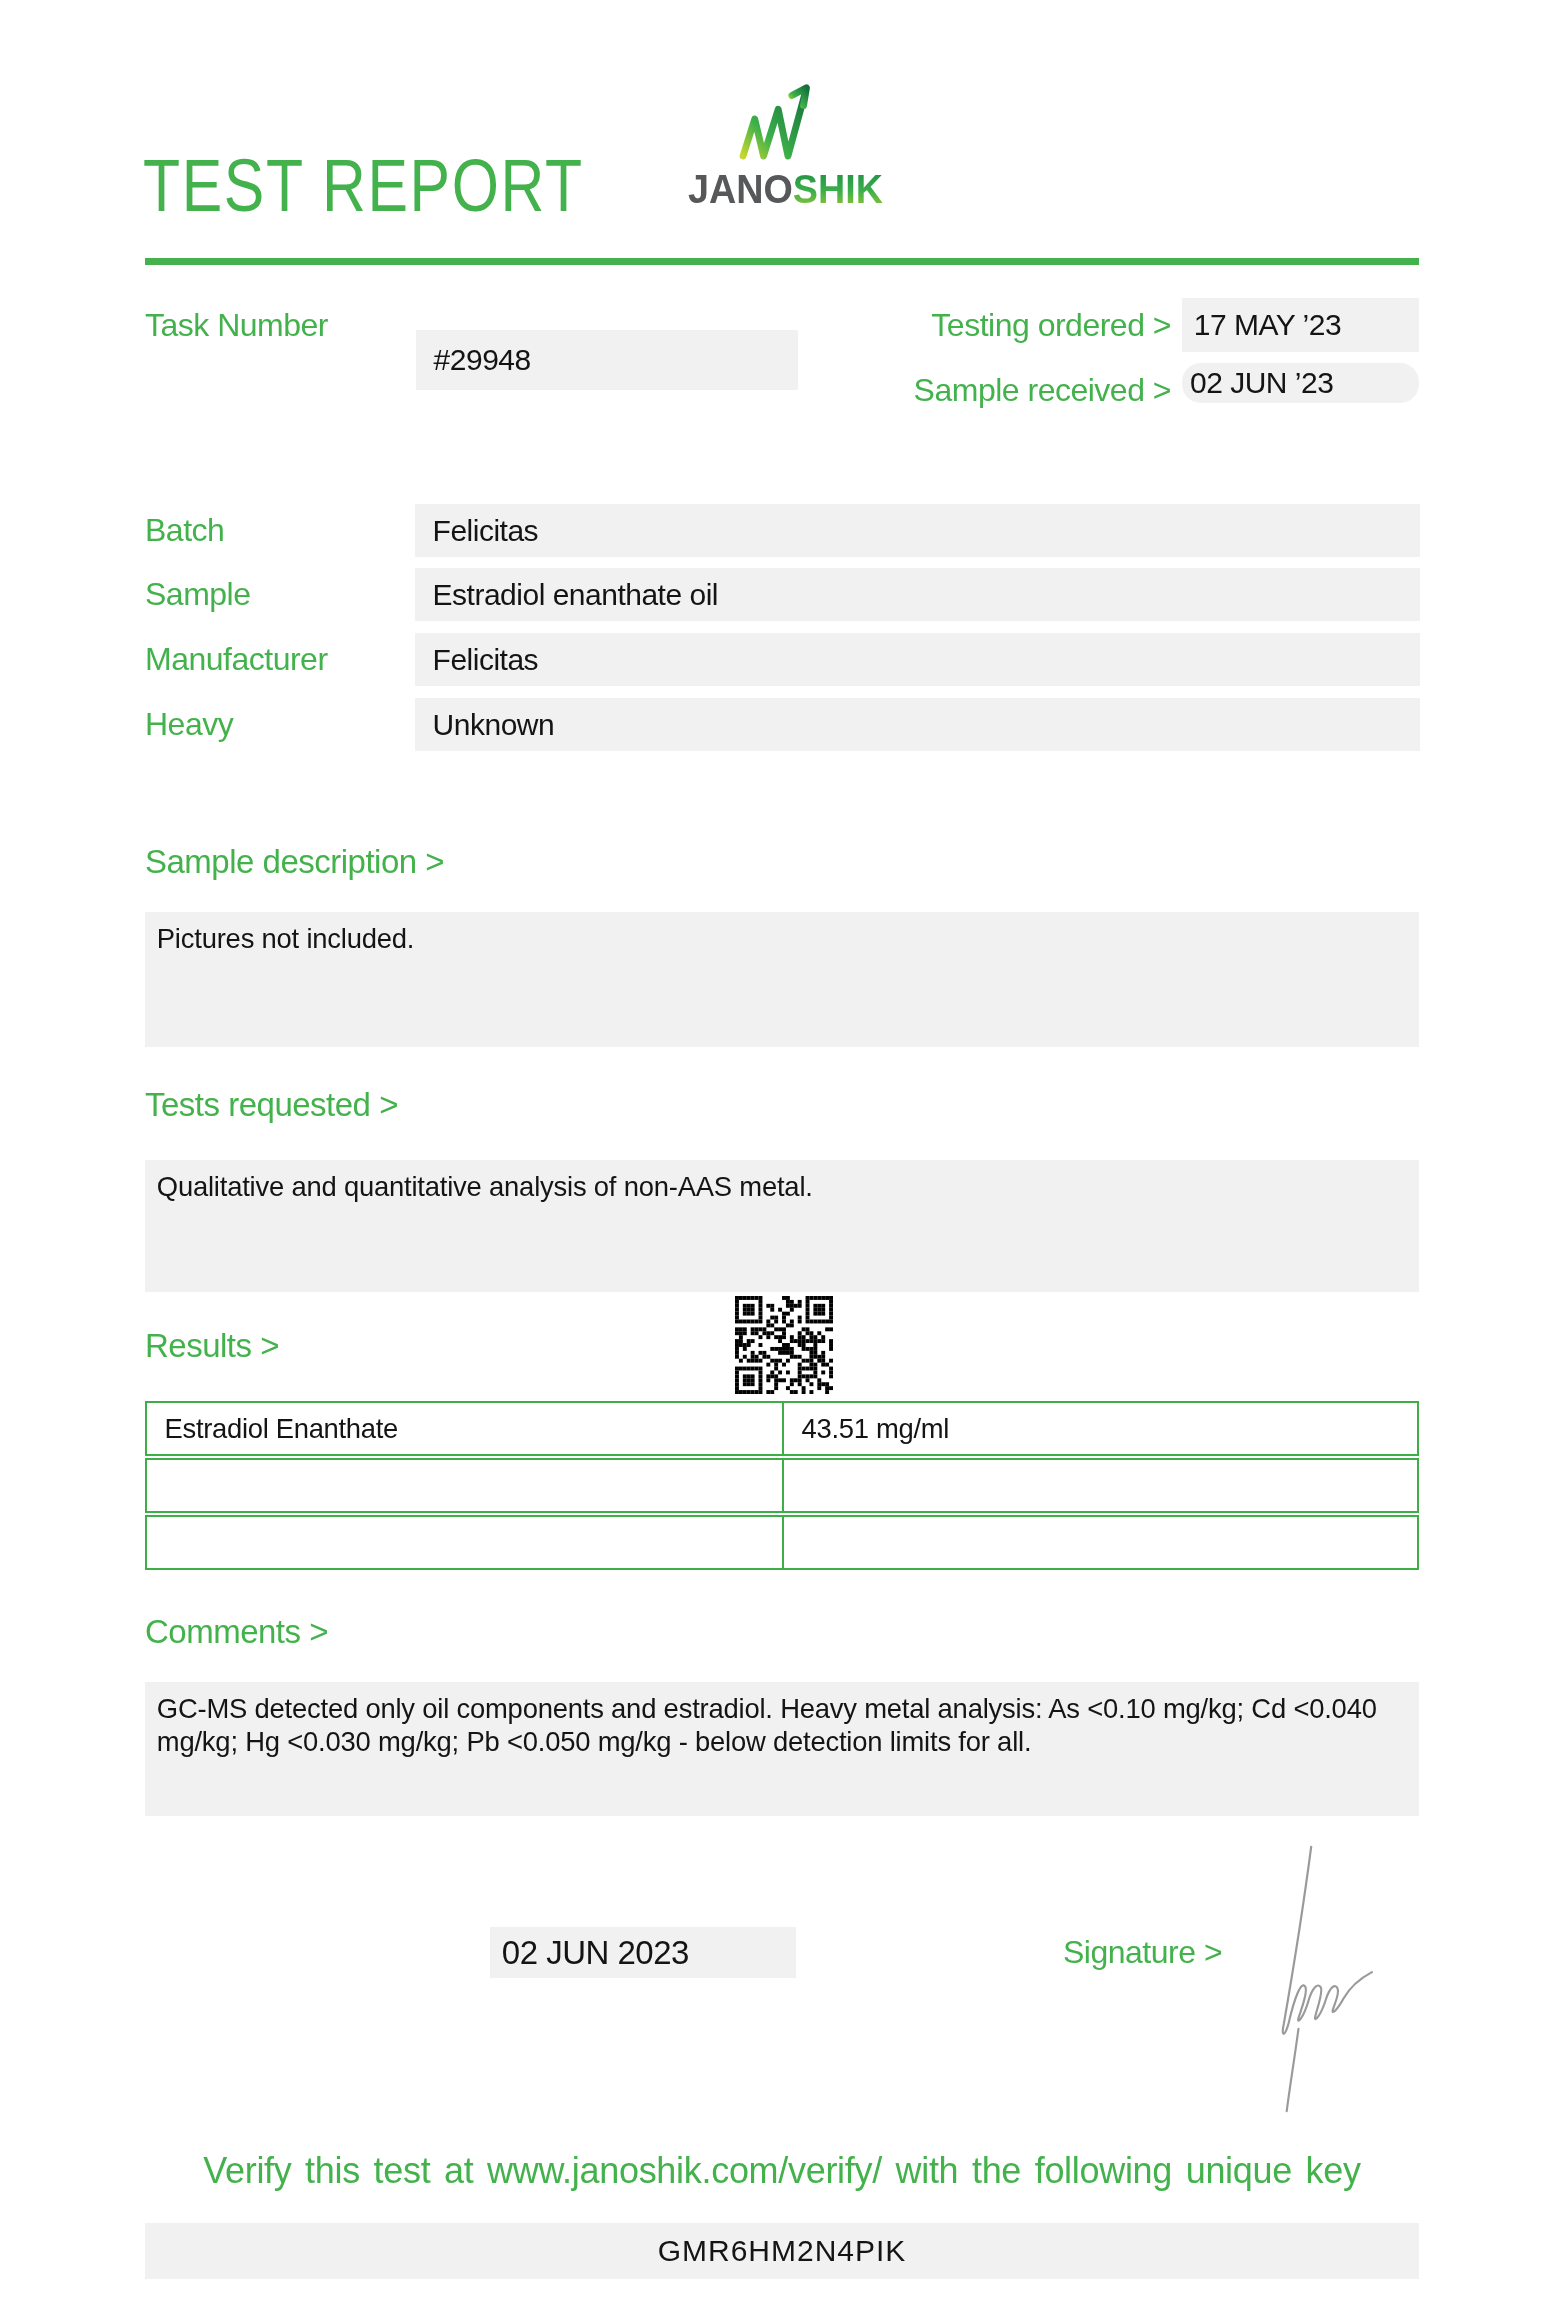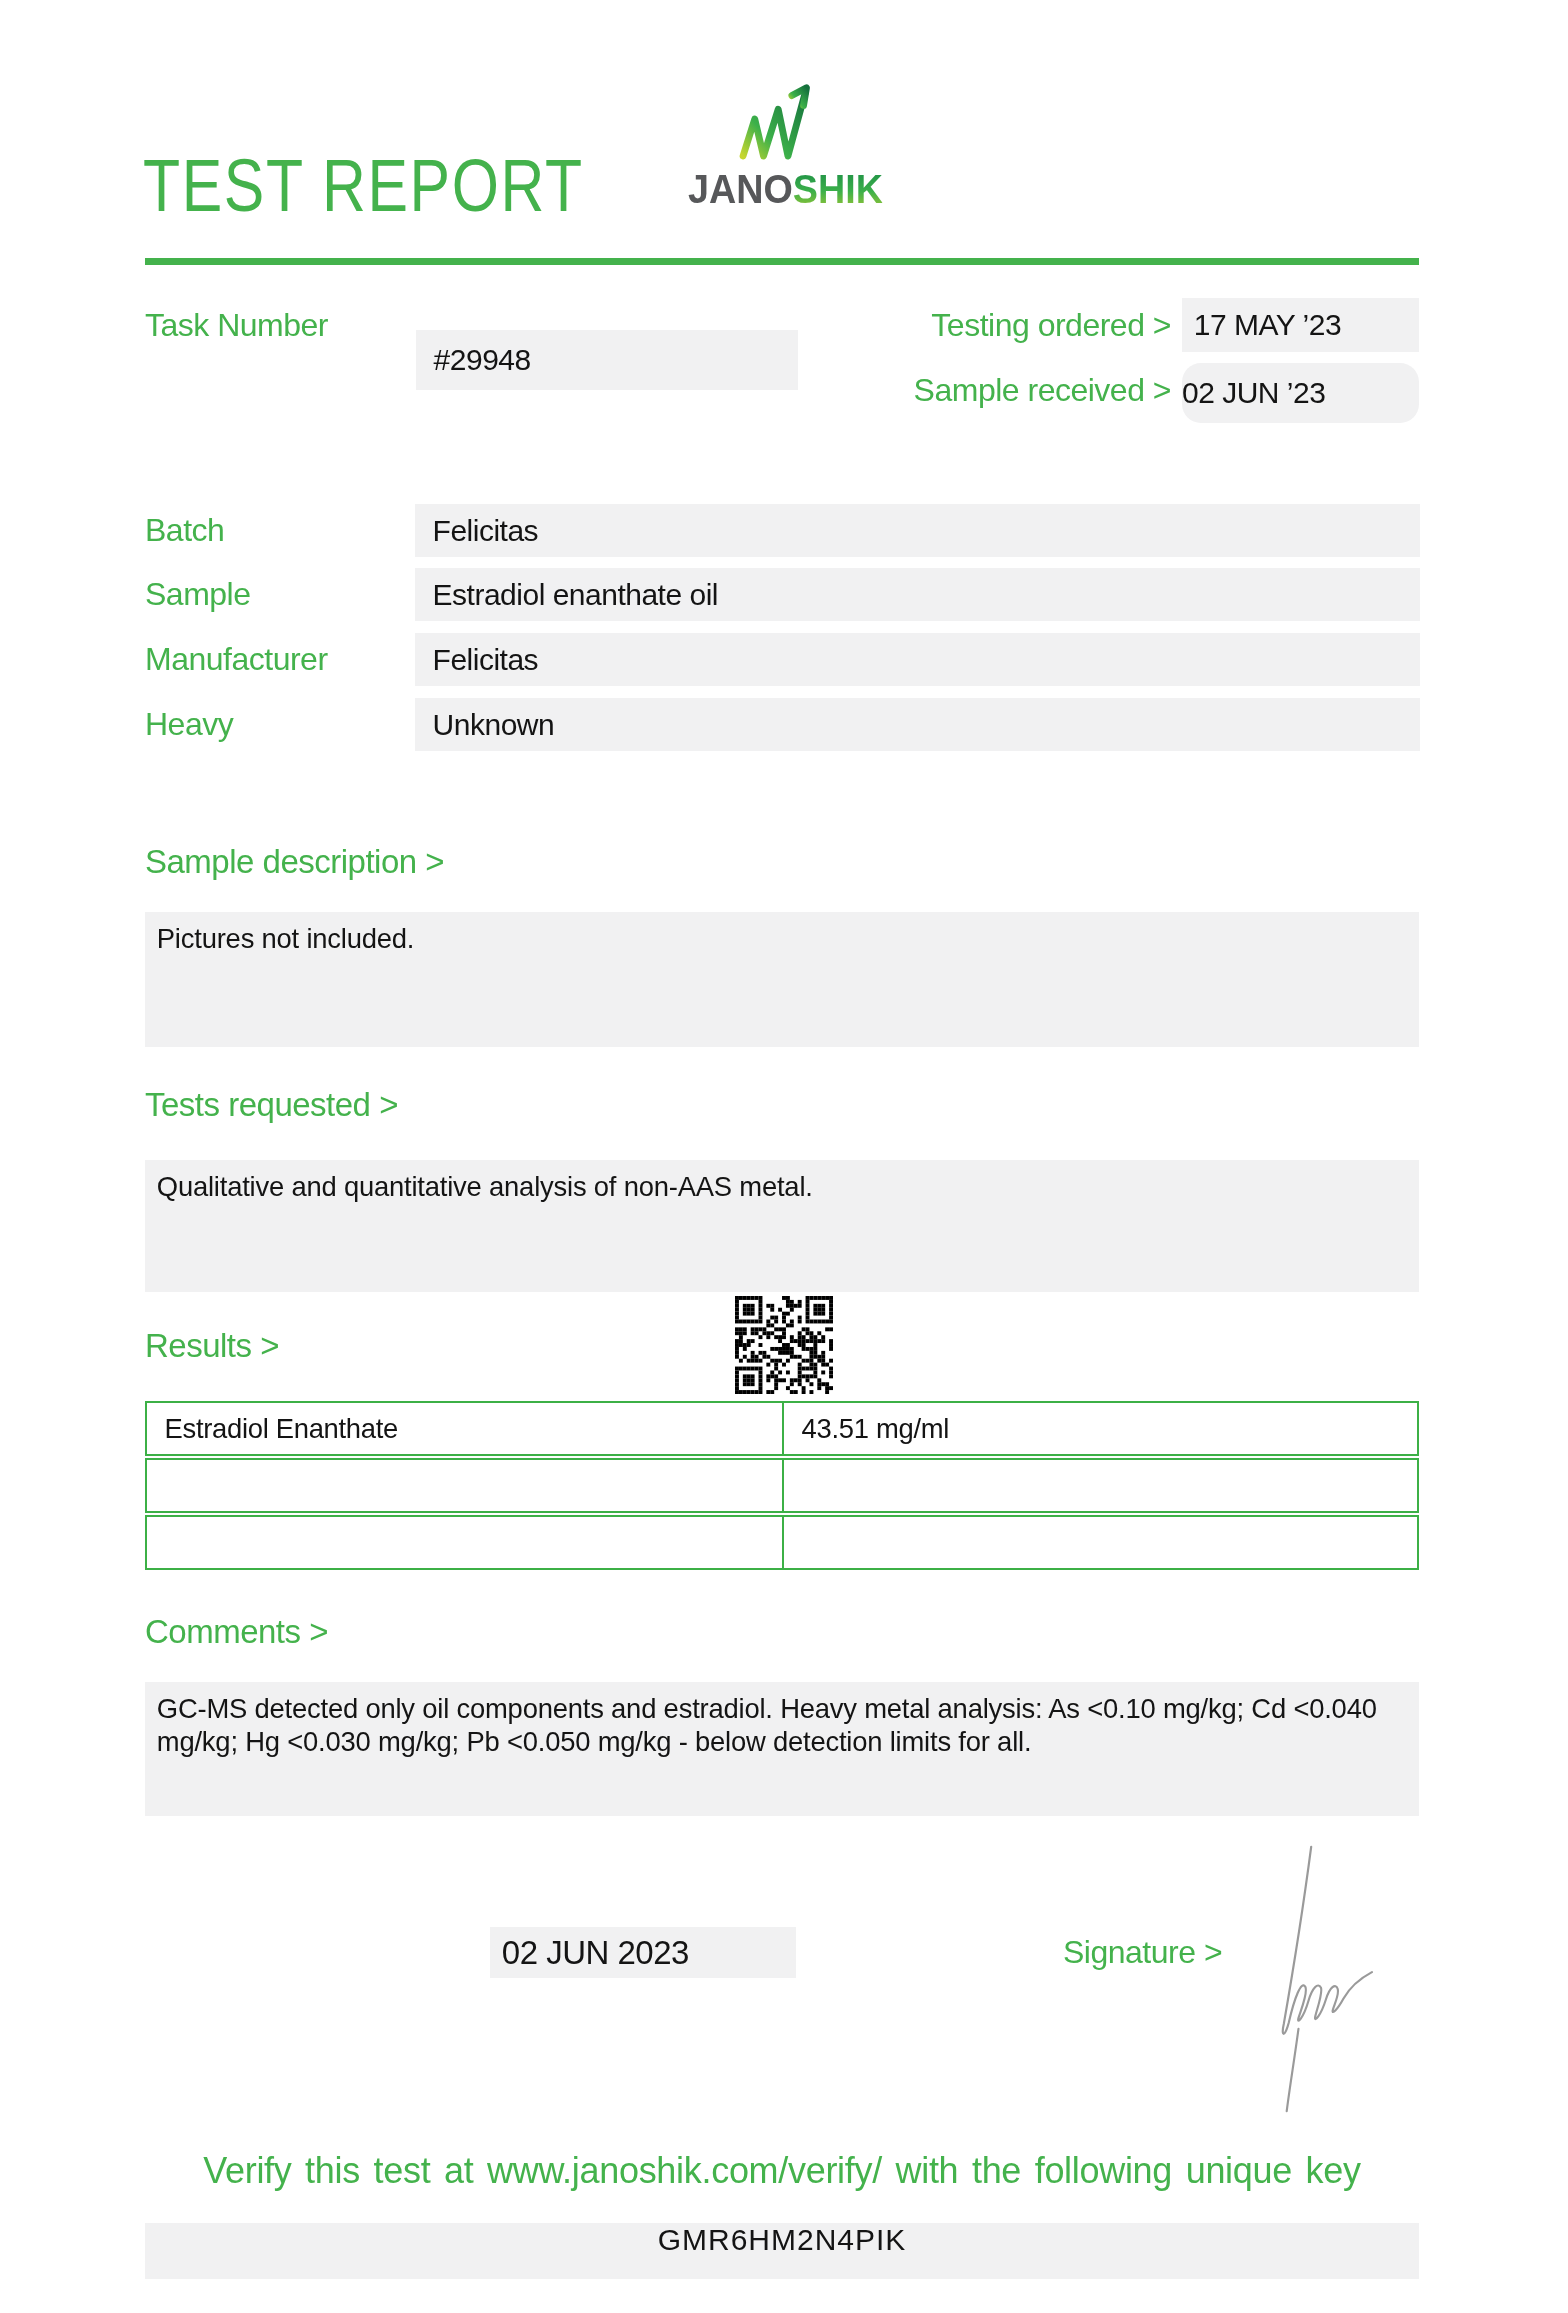--- a/index.html
+++ b/index.html
@@ -39,21 +39,21 @@
   .rule{left:145px;top:258px;width:1274px;height:6.9px;background:var(--green);}
   
   .field-label{color:var(--green);font-size:32px;letter-spacing:-0.5px;white-space:nowrap;}
   .vcenter{display:flex;align-items:center;}
   .gbox{background:var(--gray-box);font-size:30px;letter-spacing:-0.5px;color:var(--ink);}
   .task-label{left:145px;top:298px;height:54px;}
   .task-box{left:416px;top:298px;width:382px;height:60px;padding-left:17.6px;margin-top:32px;}
   .meta-label-1{right:397px;top:298px;height:54px;justify-content:flex-end;}
   .meta-box-1{left:1182px;top:298px;width:237px;height:54px;padding-left:11.8px;}
   .meta-label-2{right:397px;top:363px;height:54px;justify-content:flex-end;}
-  .meta-box-2{left:1182px;top:363px;width:237px;height:60px;padding-left:0;border-radius:19px;}
+  .meta-box-2{left:1182px;top:363px;width:237px;height:40px;padding-left:8px;border-radius:19px;}
   
   .detail-label{left:145px;height:53px;}
   .detail-box{left:415px;width:1005px;height:53px;padding-left:17.6px;}
   .r0{top:504px;} .r1{top:568px;} .r2{top:633px;} .r3{top:698px;}
   
   .section-heading{font-size:33px;color:var(--green);letter-spacing:-0.5px;white-space:nowrap;}
   .h-sample{left:145px;top:843px;}
   .box-sample{left:145px;top:912px;width:1274px;height:135px;}
   .h-tests{left:145px;top:1086px;}
   .box-tests{left:145px;top:1160px;width:1274px;height:132px;}
@@ -69,21 +69,21 @@
   .tcell{font-size:27.4px;letter-spacing:-0.3px;display:flex;align-items:center;padding-left:17.6px;}
   .tcell.c0{width:637px;border-right:2.9px solid #3cb046;}
   .tcell.c1{flex:1;}
   
   .analysis-label{left:145px;top:1927px;height:51px;}
   .analysis-box{left:490px;top:1927px;width:306px;height:51px;padding-left:11.8px;font-size:33px;}
   .sig-label{left:1063px;top:1927px;height:51px;}
   .signature{left:1259px;top:1835px;}
   .verify{left:145px;top:2150px;width:1274px;text-align:center;font-size:36px;color:var(--green);letter-spacing:-0.3px;word-spacing:3.9px;white-space:nowrap;}
   .key-box{left:145px;top:2223px;width:1274px;height:56px;background:var(--gray-box);
-    display:flex;align-items:flex-start;justify-content:center;font-size:30px;letter-spacing:1px;color:var(--ink);}
+    display:flex;align-items:center;justify-content:center;font-size:30px;letter-spacing:1px;color:var(--ink);}
 </style>
 </head>
 <body>
 
 <div class="page">
 
   <div class="abs title">TEST REPORT</div>
 
   <div class="abs logo">
     <svg class="logo-icon" width="102" height="82" viewBox="0 0 104 84">

